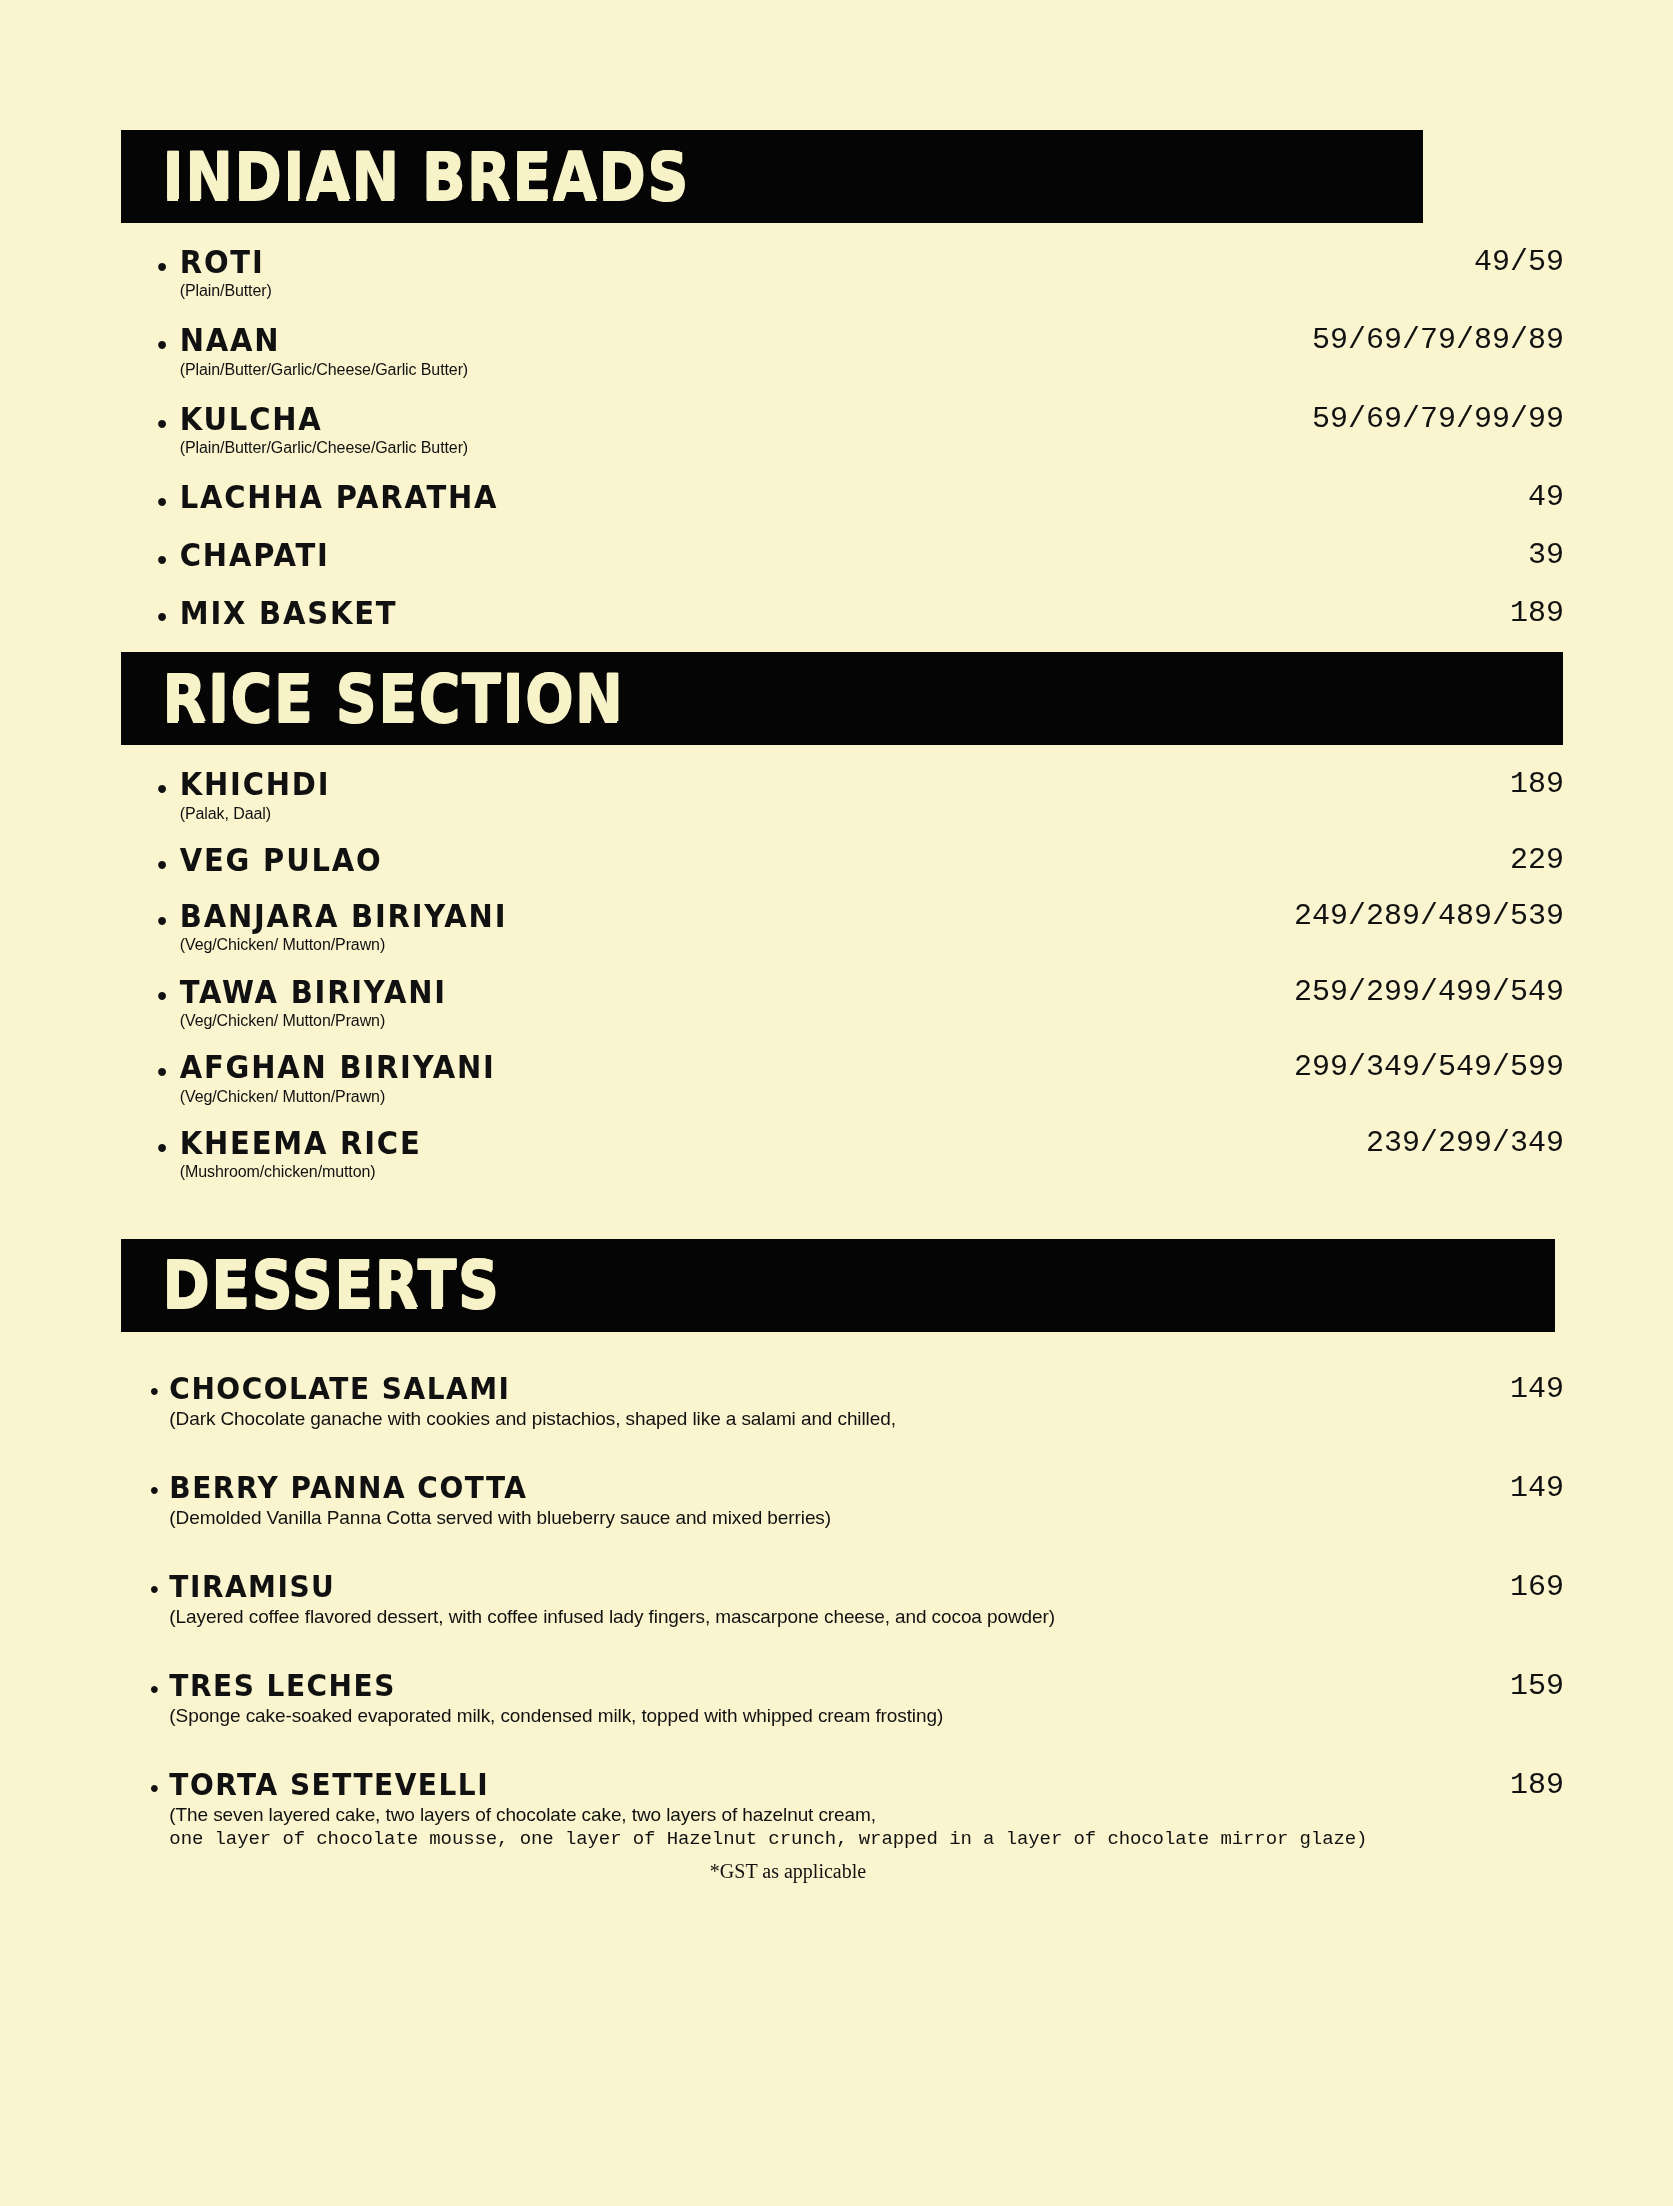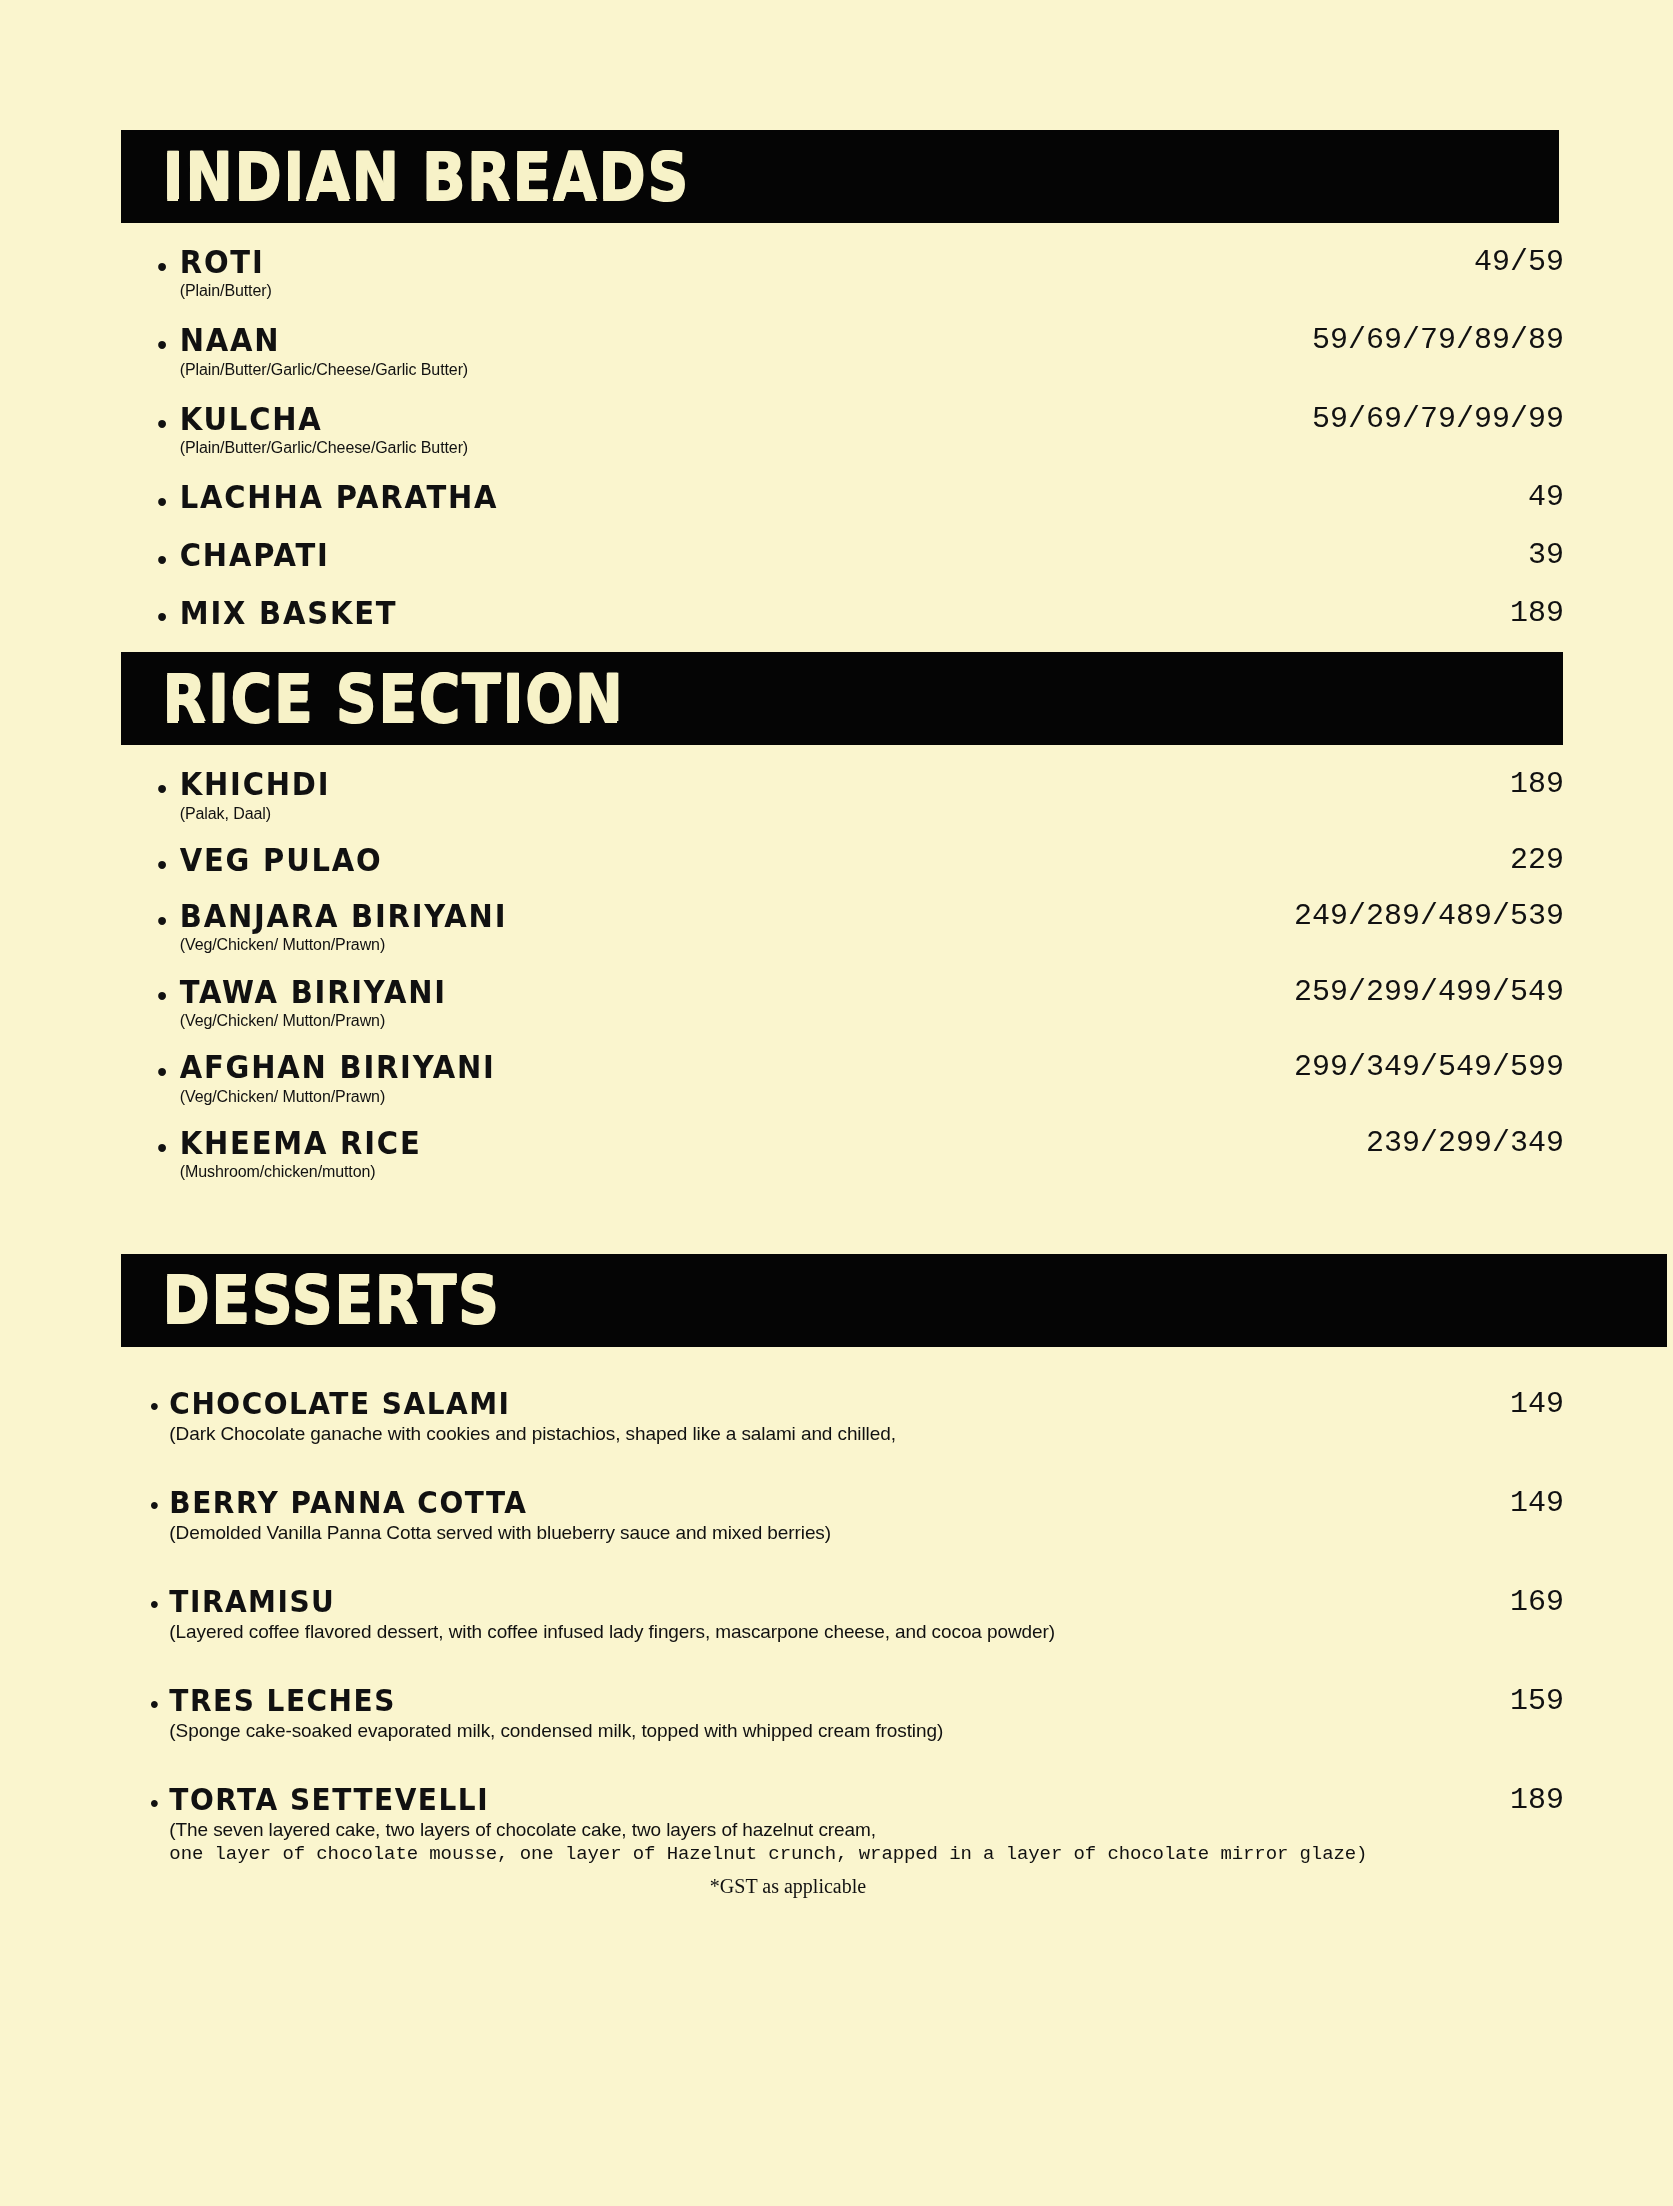--- a/index.html
+++ b/index.html
@@ -27,23 +27,23 @@
 
   
   .section-bar {
     background: #050505;
     display: flex;
     align-items: center;
     margin-left: 121px;
     height: 93px;
     padding-left: 41px;
   }
-  .section-bar.breads   { width: 1438px; margin-top: 130px; }
+  .section-bar.breads   { width: 1302px; margin-top: 130px; }
   .section-bar.rice     { width: 1442px;  }
-  .section-bar.desserts { width: 1546px; margin-top: 71px;  }
+  .section-bar.desserts { width: 1434px; margin-top: 56px;  }
 
   .section-title {
     color: #F7F2C8;
     font-family: "DejaVu Sans", sans-serif;
     font-weight: 700;
     font-size: 56px;
     letter-spacing: 1.4px;
     line-height: 1;
     
     transform: scaleY(1.18) scaleX(1.02);

